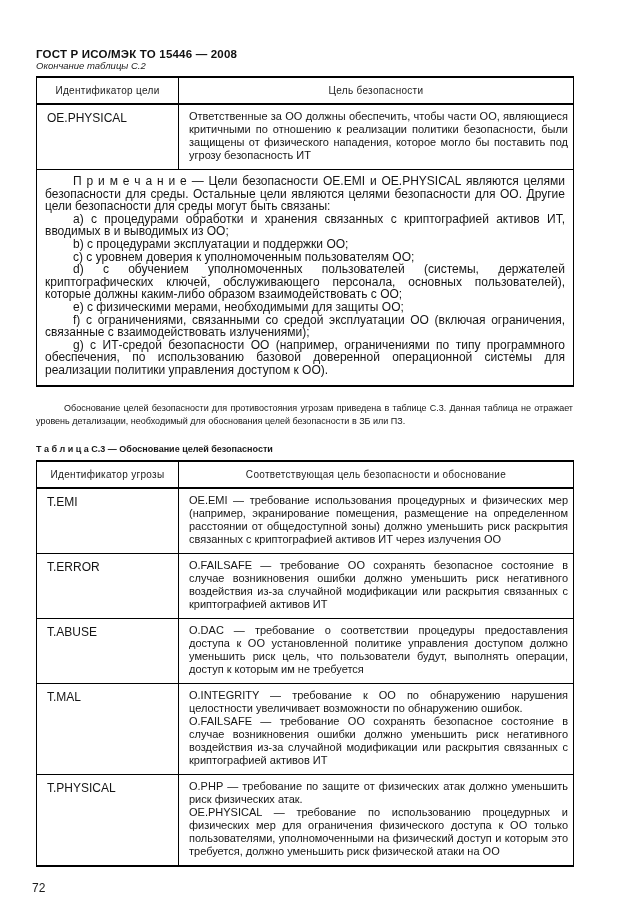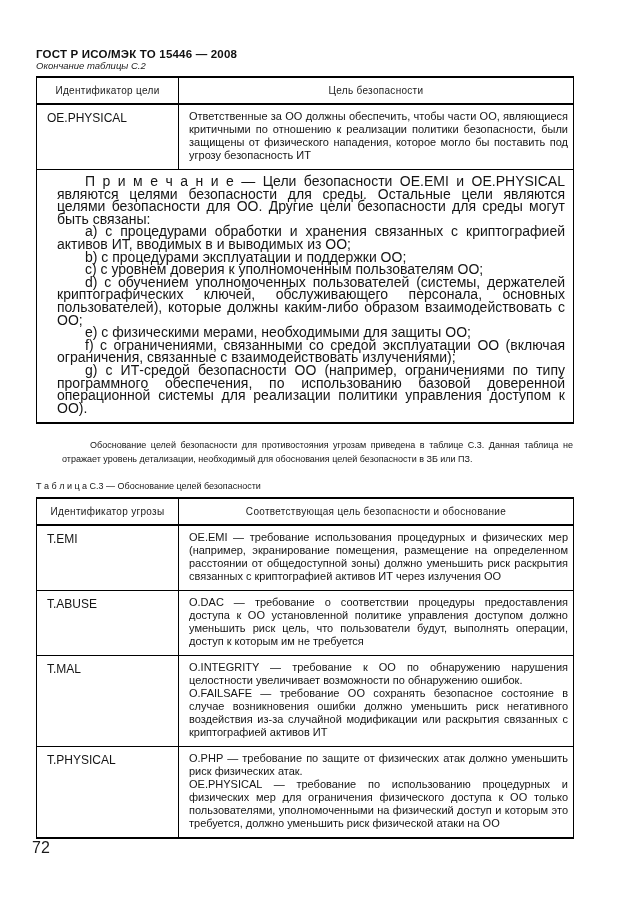--- a/index.html
+++ b/index.html
@@ -59,49 +59,49 @@
   td.objcell {
     vertical-align: top;
     font-size: 11px;
     line-height: 13px;
     text-align: justify;
     padding: 5px 5px 7px 10px;
     color: #141414;
   }
   td.objcell p { margin: 0; }
   td.notecell {
-    font-size: 14px;
+    font-size: 12px;
     line-height: 12.6px;
-    padding: 5px 8px 8px 20px;
+    padding: 5px 8px 8px 8px;
     color: #141414;
   }
   td.notecell p {
     margin: 0;
     text-indent: 28px;
     text-align: justify;
   }
   .body-paragraph {
     margin-top: 15px;
     font-size: 9px;
     line-height: 13.5px;
     text-indent: 28px;
     text-align: justify;
     color: #141414;
-    margin-left: 26px;
   }
   .table-caption {
     margin-top: 15px;
     margin-bottom: 6px;
     font-size: 9px;
     color: #161616;
+    font-weight: bold;
   }
   .page-number {
-    margin-top: 0;
+    margin-top: 14px;
     margin-left: -4px;
-    font-size: 16px;
+    font-size: 12px;
     color: #1a1a1a;
   }
 </style>
 </head>
 <body>
 
 <div class="content">
 
   <div class="doc-title">ГОСТ Р ИСО/МЭК ТО 15446 — 2008</div>
 
@@ -154,20 +154,26 @@
       </tr>
     </thead>
     <tbody>
       <tr>
         <td class="idcell">T.EMI</td>
         <td class="objcell">
           <p>OE.EMI — требование использования процедурных и физических мер (например, экранирование помещения, размещение на определенном расстоянии от общедоступной зоны) должно уменьшить риск раскрытия связанных с криптографией активов ИТ через излучения ОО</p>
         </td>
       </tr>
       <tr>
+        <td class="idcell">T.ERROR</td>
+        <td class="objcell">
+          <p>O.FAILSAFE — требование ОО сохранять безопасное состояние в случае возникновения ошибки должно уменьшить риск негативного воздействия из-за случайной модификации или раскрытия связанных с криптографией активов ИТ</p>
+        </td>
+      </tr>
+      <tr>
         <td class="idcell">T.ABUSE</td>
         <td class="objcell">
           <p>O.DAC — требование о соответствии процедуры предоставления доступа к ОО установленной политике управления доступом должно уменьшить риск цель, что пользователи будут, выполнять операции, доступ к которым им не требуется</p>
         </td>
       </tr>
       <tr>
         <td class="idcell">T.MAL</td>
         <td class="objcell">
           <p>O.INTEGRITY — требование к ОО по обнаружению нарушения целостности увеличивает возможности по обнаружению ошибок.</p>
           <p>O.FAILSAFE — требование ОО сохранять безопасное состояние в случае возникновения ошибки должно уменьшить риск негативного воздействия из-за случайной модификации или раскрытия связанных с криптографией активов ИТ</p>

